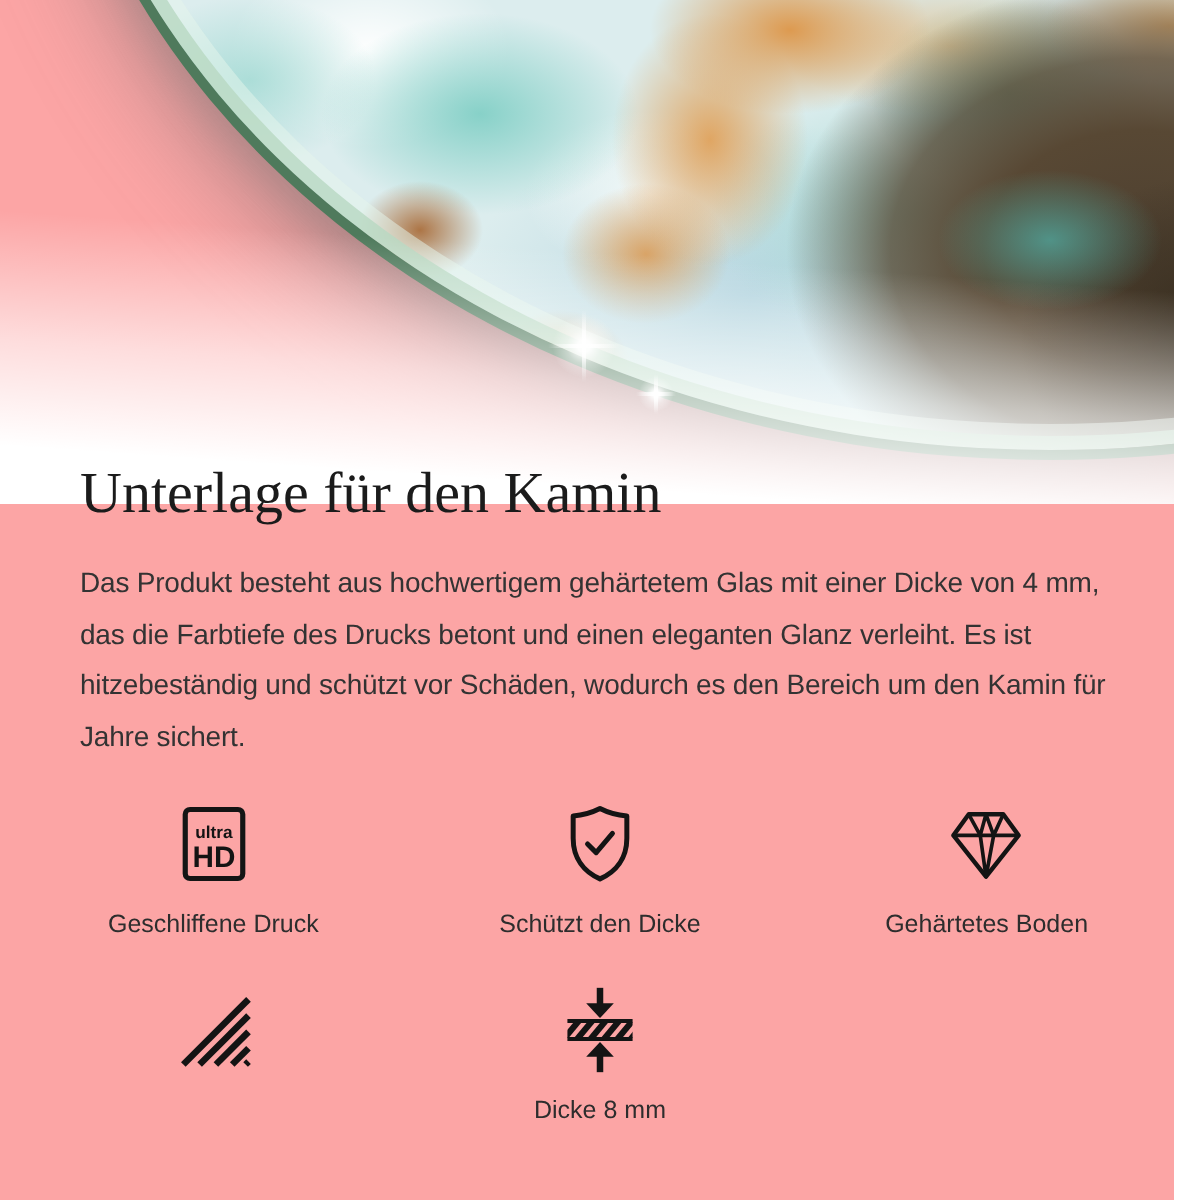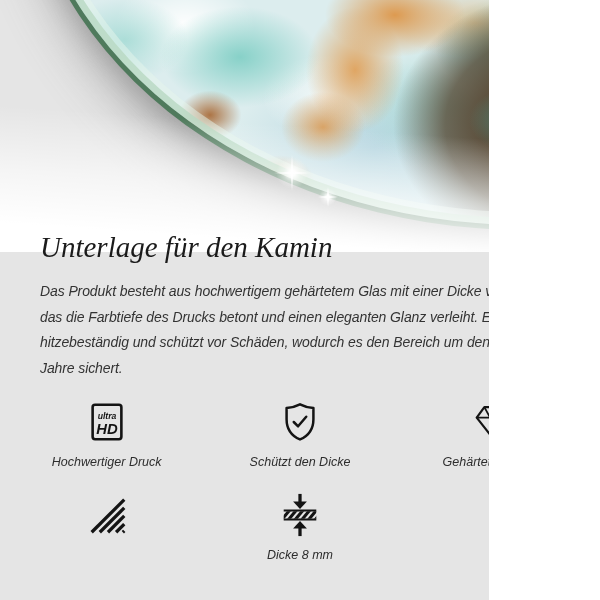--- a/index.html
+++ b/index.html
@@ -1,17 +1,17 @@
 <!DOCTYPE html>
 <html><head>
 <meta charset="utf-8">
 <style>
   html,body{margin:0;padding:0;background:#fff;}
-  .page{position:relative;width:489px;height:600px;background:#e5e5e5;overflow:hidden;
-        font-family:"Liberation Sans","DejaVu Sans",sans-serif;font-style:italic;}
+  .page{position:relative;width:587px;height:600px;background:#fca5a5;overflow:hidden;
+        font-family:"Liberation Sans","DejaVu Sans",sans-serif;}
 
   
   .hero{position:absolute;left:0;top:0;width:600px;height:252px;overflow:hidden;}
   .glass{position:absolute;left:20px;top:-580px;width:1000px;height:800px;border-radius:50%;
     border:5px solid #4f7a5c;
     box-shadow:0 26px 48px rgba(105,105,105,.45),0 10px 18px rgba(125,125,125,.25),
        inset 0 0 0 7px rgba(184,216,194,.8),inset 0 0 0 13px rgba(230,245,236,.5);
     background-color:#dcedee;
     background-image:
       radial-gradient(80px 50px at 500px 695px, rgba(80,160,150,.85), rgba(80,160,150,0) 70%),
@@ -85,21 +85,21 @@
 
 
     <div class="feature">
       <div class="iconbox">
         <svg width="46" height="46" viewBox="0 0 48 48">
           <rect x="9" y="6" width="30" height="36" rx="2.5" fill="none" stroke="#141414" stroke-width="2.7"></rect>
           <text x="24" y="21" text-anchor="middle" font-size="9" font-weight="700" font-family="Liberation Sans, sans-serif" fill="#141414">ultra</text>
           <text x="24" y="36" text-anchor="middle" font-size="15.5" font-weight="700" font-family="Liberation Sans, sans-serif" fill="#141414">HD</text>
         </svg>
       </div>
-      <div class="label">Hochwertiger Druck</div>
+      <div class="label">Geschliffene Druck</div>
     </div>
 
     <div class="feature">
       <div class="iconbox">
         <svg width="46" height="46" viewBox="0 0 48 48" fill="none" stroke="#141414">
           <path d="M24 5.5 C28.5 7.8 33.2 9 38 9.4 V21 C38 31.6 32.2 38.6 24 42.2 C15.8 38.6 10 31.6 10 21 V9.4 C14.8 9 19.5 7.8 24 5.5 Z" stroke-width="2.6" stroke-linejoin="round"></path>
           <polyline points="17.5,24 22,28.5 30.5,18.5" stroke-width="2.6" stroke-linecap="round" stroke-linejoin="round"></polyline>
         </svg>
       </div>
       <div class="label">Schützt den Dicke</div>

